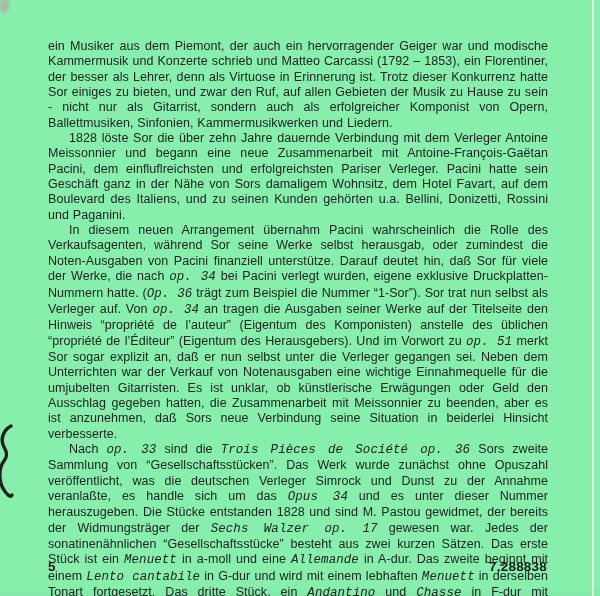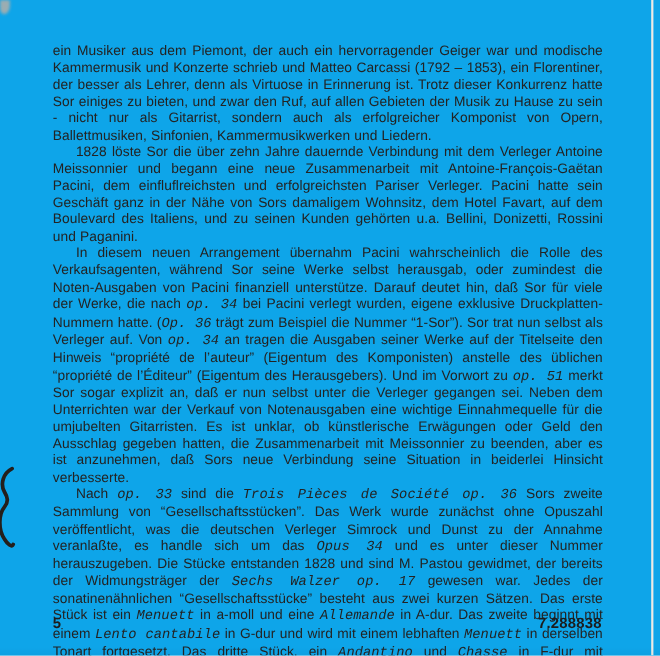--- a/index.html
+++ b/index.html
@@ -5,21 +5,21 @@
   html, body { margin: 0; padding: 0; }
   body {
     width: 600px; height: 596px;
     background: #f6f5f2;
     font-family: "Liberation Sans", sans-serif;
     overflow: hidden;
   }
   .page {
     position: relative;
     width: 600px; height: 596px;
-    background: #0ea5e9;
+    background: #86efac;
     overflow: hidden;
   }
   
   .corner-smudge {
     position: absolute; left: 0; top: 0;
     width: 9px; height: 13px;
     background: #b4afa9;
     border-radius: 0 0 70% 50%;
     filter: blur(1.6px);
     opacity: .85;

